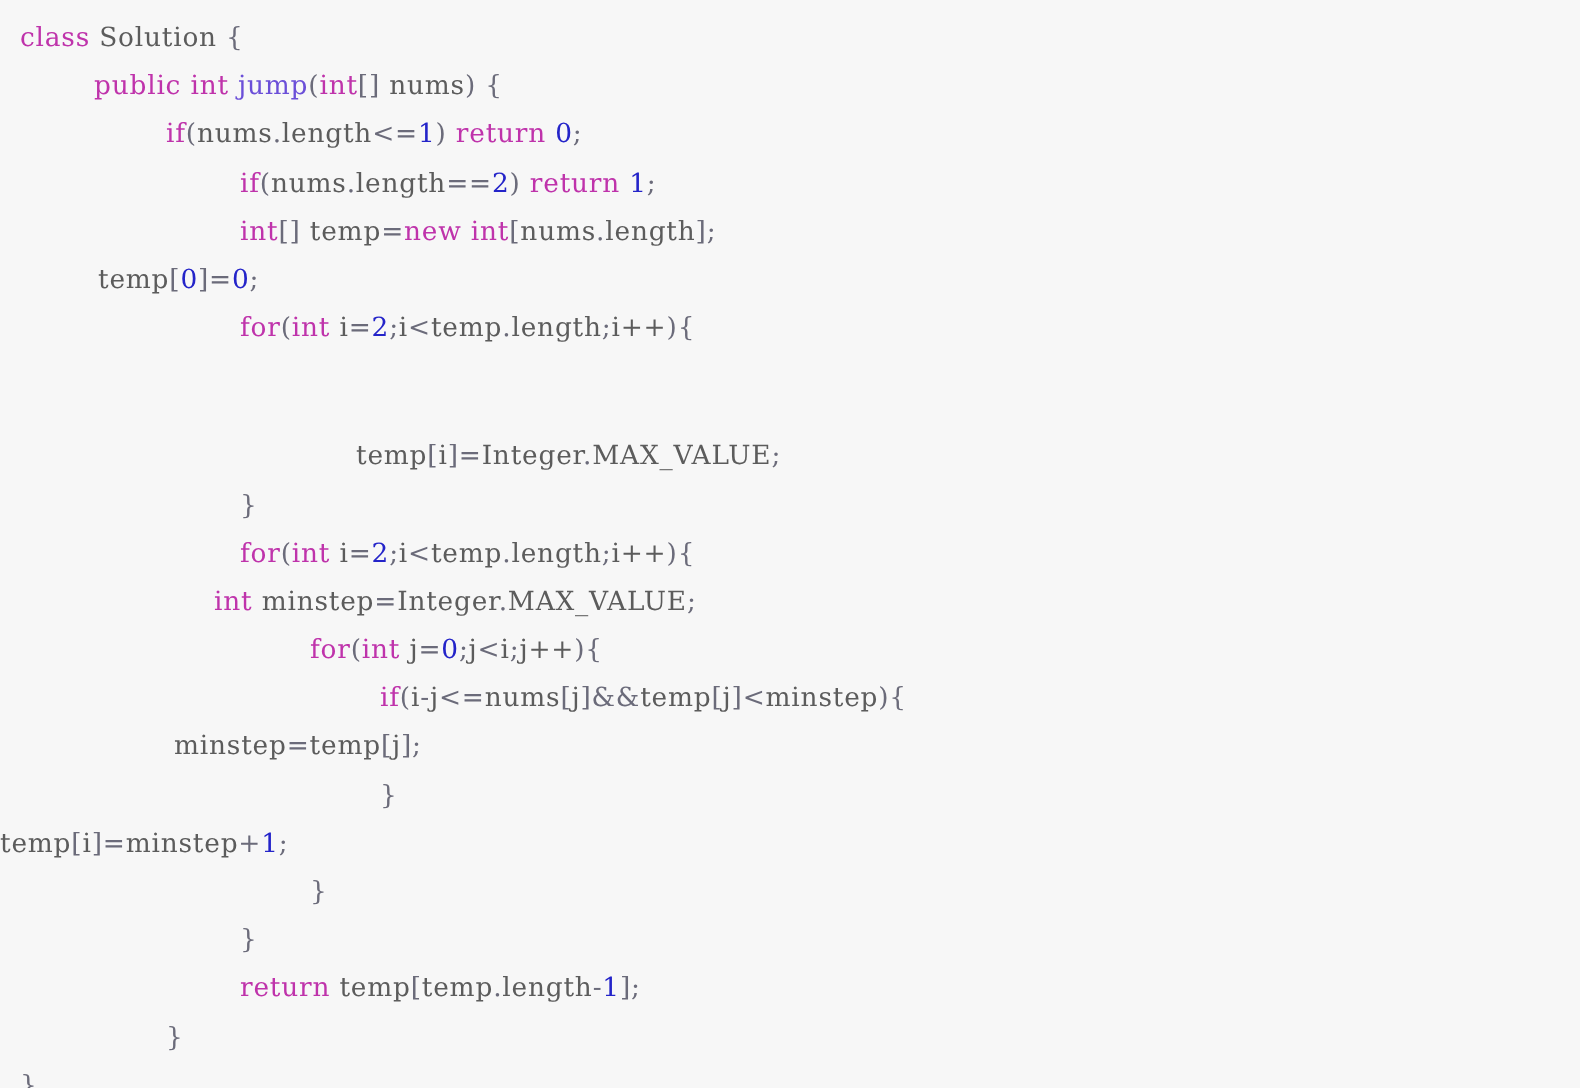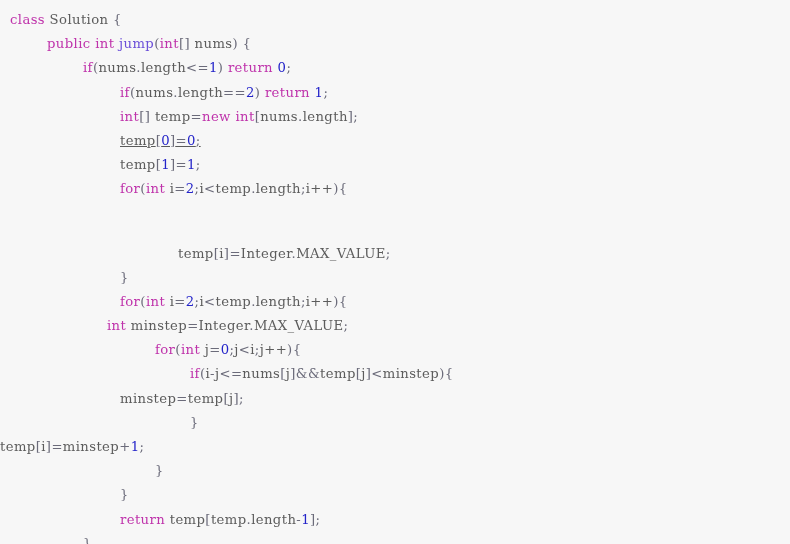--- a/index.html
+++ b/index.html
@@ -43,30 +43,29 @@
 </head>
 <body>
 
 <div id="code-viewer">
   <div id="code-lines">
       <div class="code-line" style="padding-left: 10px;"><span class="tok t-kw">class</span><span class="tok t-plain"> </span><span class="tok t-id">Solution</span><span class="tok t-plain"> </span><span class="tok t-punc">{</span></div>
       <div class="code-line" style="padding-left: 47px;"><span class="tok t-kw">public</span><span class="tok t-plain"> </span><span class="tok t-kw">int</span><span class="tok t-plain"> </span><span class="tok t-fn">jump</span><span class="tok t-punc">(</span><span class="tok t-kw">int</span><span class="tok t-punc">[]</span><span class="tok t-plain"> </span><span class="tok t-id">nums</span><span class="tok t-punc">)</span><span class="tok t-plain"> </span><span class="tok t-punc">{</span></div>
       <div class="code-line" style="padding-left: 83px;"><span class="tok t-kw">if</span><span class="tok t-punc">(</span><span class="tok t-id">nums</span><span class="tok t-punc">.</span><span class="tok t-id">length</span><span class="tok t-punc">&lt;=</span><span class="tok t-num">1</span><span class="tok t-punc">)</span><span class="tok t-plain"> </span><span class="tok t-kw">return</span><span class="tok t-plain"> </span><span class="tok t-num">0</span><span class="tok t-punc">;</span></div>
       <div class="code-line" style="padding-left: 120px;"><span class="tok t-kw">if</span><span class="tok t-punc">(</span><span class="tok t-id">nums</span><span class="tok t-punc">.</span><span class="tok t-id">length</span><span class="tok t-punc">==</span><span class="tok t-num">2</span><span class="tok t-punc">)</span><span class="tok t-plain"> </span><span class="tok t-kw">return</span><span class="tok t-plain"> </span><span class="tok t-num">1</span><span class="tok t-punc">;</span></div>
       <div class="code-line" style="padding-left: 120px;"><span class="tok t-kw">int</span><span class="tok t-punc">[]</span><span class="tok t-plain"> </span><span class="tok t-id">temp</span><span class="tok t-punc">=</span><span class="tok t-kw">new</span><span class="tok t-plain"> </span><span class="tok t-kw">int</span><span class="tok t-punc">[</span><span class="tok t-id">nums</span><span class="tok t-punc">.</span><span class="tok t-id">length</span><span class="tok t-punc">]</span><span class="tok t-punc">;</span></div>
-      <div class="code-line" style="padding-left: 120px; text-decoration: underline;"><span class="tok t-id">temp</span><span class="tok t-punc">[</span><span class="tok t-num">0</span><span class="tok t-punc">]</span><span class="tok t-punc">=</span><span class="tok t-num">0</span><span class="tok t-punc">;</span></div>
-      <div class="code-line" style="padding-left: 120px;"><span class="tok t-id">temp</span><span class="tok t-punc">[</span><span class="tok t-num">1</span><span class="tok t-punc">]</span><span class="tok t-punc">=</span><span class="tok t-num">1</span><span class="tok t-punc">;</span></div>
+      <div class="code-line" style="padding-left: 49px;"><span class="tok t-id">temp</span><span class="tok t-punc">[</span><span class="tok t-num">0</span><span class="tok t-punc">]</span><span class="tok t-punc">=</span><span class="tok t-num">0</span><span class="tok t-punc">;</span></div>
       <div class="code-line" style="padding-left: 120px;"><span class="tok t-kw">for</span><span class="tok t-punc">(</span><span class="tok t-kw">int</span><span class="tok t-plain"> </span><span class="tok t-id">i</span><span class="tok t-punc">=</span><span class="tok t-num">2</span><span class="tok t-punc">;</span><span class="tok t-id">i</span><span class="tok t-punc">&lt;</span><span class="tok t-id">temp</span><span class="tok t-punc">.</span><span class="tok t-id">length</span><span class="tok t-punc">;</span><span class="tok t-id">i++</span><span class="tok t-punc">)</span><span class="tok t-punc">{</span></div>
       <div class="code-line" style="padding-left: 178px; margin-top: 40px;"><span class="tok t-id">temp</span><span class="tok t-punc">[</span><span class="tok t-id">i</span><span class="tok t-punc">]</span><span class="tok t-punc">=</span><span class="tok t-id">Integer</span><span class="tok t-punc">.</span><span class="tok t-id">MAX_VALUE</span><span class="tok t-punc">;</span></div>
       <div class="code-line" style="padding-left: 120px;"><span class="tok t-punc">}</span></div>
       <div class="code-line" style="padding-left: 120px;"><span class="tok t-kw">for</span><span class="tok t-punc">(</span><span class="tok t-kw">int</span><span class="tok t-plain"> </span><span class="tok t-id">i</span><span class="tok t-punc">=</span><span class="tok t-num">2</span><span class="tok t-punc">;</span><span class="tok t-id">i</span><span class="tok t-punc">&lt;</span><span class="tok t-id">temp</span><span class="tok t-punc">.</span><span class="tok t-id">length</span><span class="tok t-punc">;</span><span class="tok t-id">i++</span><span class="tok t-punc">)</span><span class="tok t-punc">{</span></div>
       <div class="code-line" style="padding-left: 107px;"><span class="tok t-kw">int</span><span class="tok t-plain"> </span><span class="tok t-id">minstep</span><span class="tok t-punc">=</span><span class="tok t-id">Integer</span><span class="tok t-punc">.</span><span class="tok t-id">MAX_VALUE</span><span class="tok t-punc">;</span></div>
       <div class="code-line" style="padding-left: 155px;"><span class="tok t-kw">for</span><span class="tok t-punc">(</span><span class="tok t-kw">int</span><span class="tok t-plain"> </span><span class="tok t-id">j</span><span class="tok t-punc">=</span><span class="tok t-num">0</span><span class="tok t-punc">;</span><span class="tok t-id">j</span><span class="tok t-punc">&lt;</span><span class="tok t-id">i</span><span class="tok t-punc">;</span><span class="tok t-id">j++</span><span class="tok t-punc">)</span><span class="tok t-punc">{</span></div>
       <div class="code-line" style="padding-left: 190px;"><span class="tok t-kw">if</span><span class="tok t-punc">(</span><span class="tok t-id">i</span><span class="tok t-punc">-</span><span class="tok t-id">j</span><span class="tok t-punc">&lt;=</span><span class="tok t-id">nums</span><span class="tok t-punc">[</span><span class="tok t-id">j</span><span class="tok t-punc">]</span><span class="tok t-punc">&amp;&amp;</span><span class="tok t-id">temp</span><span class="tok t-punc">[</span><span class="tok t-id">j</span><span class="tok t-punc">]</span><span class="tok t-punc">&lt;</span><span class="tok t-id">minstep</span><span class="tok t-punc">)</span><span class="tok t-punc">{</span></div>
-      <div class="code-line" style="padding-left: 120px;"><span class="tok t-id">minstep</span><span class="tok t-punc">=</span><span class="tok t-id">temp</span><span class="tok t-punc">[</span><span class="tok t-id">j</span><span class="tok t-punc">]</span><span class="tok t-punc">;</span></div>
+      <div class="code-line" style="padding-left: 87px;"><span class="tok t-id">minstep</span><span class="tok t-punc">=</span><span class="tok t-id">temp</span><span class="tok t-punc">[</span><span class="tok t-id">j</span><span class="tok t-punc">]</span><span class="tok t-punc">;</span></div>
       <div class="code-line" style="padding-left: 190px;"><span class="tok t-punc">}</span></div>
       <div class="code-line" style=""><span class="tok t-id">temp</span><span class="tok t-punc">[</span><span class="tok t-id">i</span><span class="tok t-punc">]</span><span class="tok t-punc">=</span><span class="tok t-id">minstep</span><span class="tok t-punc">+</span><span class="tok t-num">1</span><span class="tok t-punc">;</span></div>
       <div class="code-line" style="padding-left: 155px;"><span class="tok t-punc">}</span></div>
       <div class="code-line" style="padding-left: 120px;"><span class="tok t-punc">}</span></div>
       <div class="code-line" style="padding-left: 120px;"><span class="tok t-kw">return</span><span class="tok t-plain"> </span><span class="tok t-id">temp</span><span class="tok t-punc">[</span><span class="tok t-id">temp</span><span class="tok t-punc">.</span><span class="tok t-id">length</span><span class="tok t-punc">-</span><span class="tok t-num">1</span><span class="tok t-punc">]</span><span class="tok t-punc">;</span></div>
       <div class="code-line" style="padding-left: 83px;"><span class="tok t-punc">}</span></div>
       <div class="code-line" style="padding-left: 10px;"><span class="tok t-punc">}</span></div>
     </div>
 </div>
 

